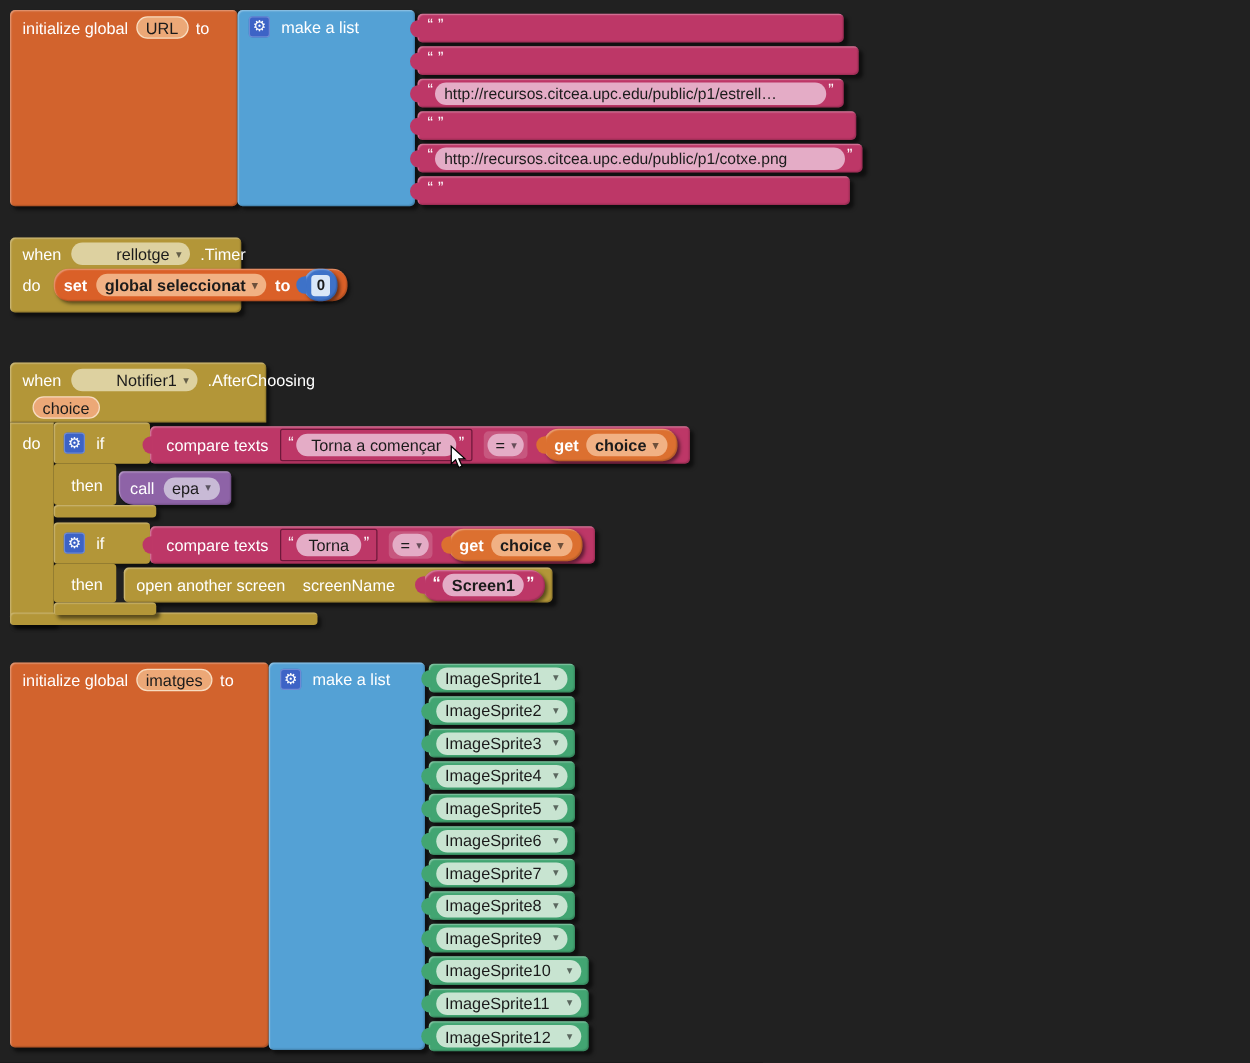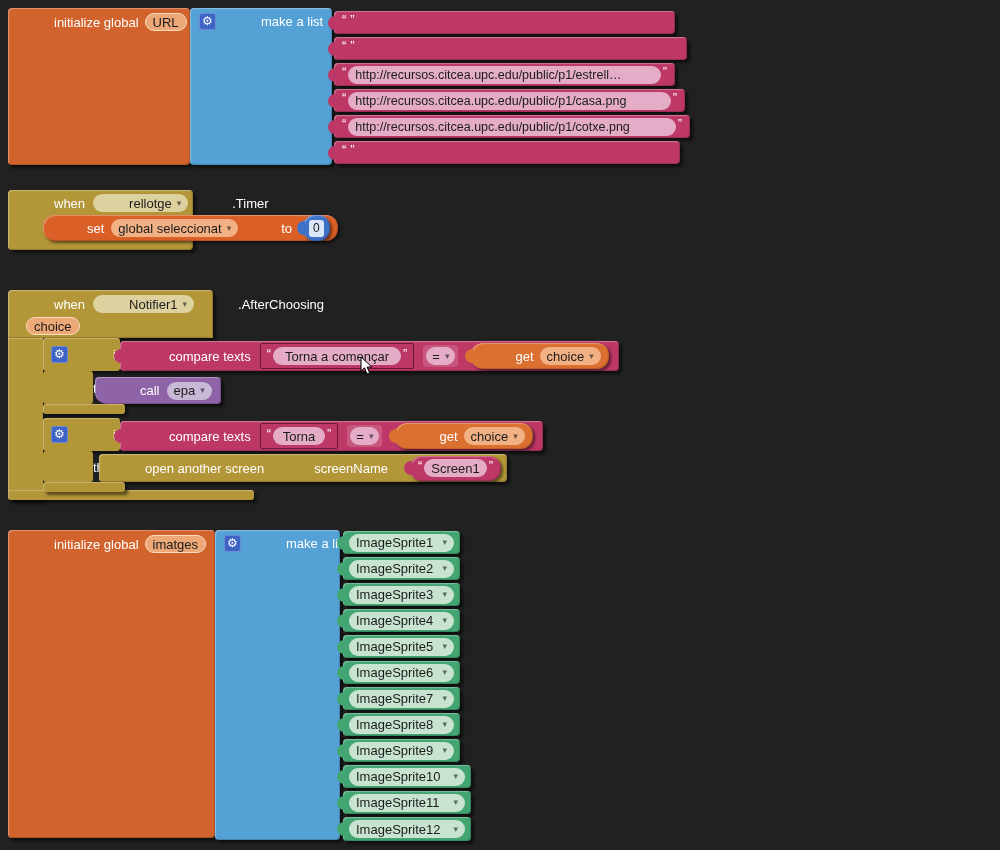--- a/index.html
+++ b/index.html
@@ -10,21 +10,21 @@
   }
   .blk{
     position:absolute; box-sizing:border-box; border-radius:4px;
     box-shadow: inset 1px 1px 1px rgba(255,255,255,.33), inset -1px -1px 1px rgba(0,0,0,.18), 3px 3px 3px rgba(0,0,0,.55);
   }
   .gpiece{
     position:absolute; box-sizing:border-box; border-radius:3px;
     box-shadow: 3px 3px 3px rgba(0,0,0,.5), inset 1px 1px 1px rgba(255,255,255,.28);
   }
   .row{display:flex; align-items:center; white-space:nowrap;}
-  .lbl{color:#fff; white-space:nowrap;margin-left:36px;}
+  .lbl{color:#fff; white-space:nowrap;}
   .pill{
     display:inline-flex; align-items:center; box-sizing:border-box;
     border-radius:10px; padding:0 7px; height:18px; color:#1b1b1b; white-space:nowrap;
   }
   .arr{font-size:9px; margin-left:5px; color:rgba(0,0,0,.55); line-height:1;}
   .q{color:#fff; font-size:13px; line-height:1; position:relative; top:-3px; margin:0 2px; flex:0 0 auto;}
   
   .c-orange{background:#d2632d;}
   .c-orangeset{background:#da6028;}
   .c-orangeget{background:#dc7030; border-radius:4px;}
@@ -50,20 +50,21 @@
   }
   
   .vtab::before{
     content:""; position:absolute; left:-6px; top:50%; transform:translateY(-50%);
     width:8px; height:14px; border-radius:7px 0 0 7px; background:inherit;
   }
   .inlineblk{
     position:relative; display:inline-flex; align-items:center; box-sizing:border-box;
     border-radius:12px;
     box-shadow: inset 1px 1px 1px rgba(255,255,255,.33), inset -1px -1px 1px rgba(0,0,0,.18), 2px 2px 3px rgba(0,0,0,.5);
+    font-weight: bold;
   }
   .socket{
     display:inline-flex; align-items:center; box-sizing:border-box;
     height:26px; padding:0 4px; border:1px solid rgba(45,0,22,.55); border-radius:2px;
   }
   .ddwrap{
     display:inline-flex; align-items:center; background:rgba(255,255,255,.16);
     border-radius:4px; padding:2px 3px;
   }
   .urlrow .pill{font-size:12.5px; flex:1 1 auto;}
@@ -98,21 +99,20 @@
     <span class="q">“</span>
     <span class="q">”</span>
   </div>
   <div class="blk c-pink vtab row urlrow" style="left:334px; top:63px; width:341px; height:23px; padding:0 6px;">
     <span class="q">“</span>
     <span class="pill p-pinklight">http://recursos.citcea.upc.edu/public/p1/estrell…</span>
     <span class="q">”</span>
   </div>
   <div class="blk c-pink vtab row urlrow" style="left:334px; top:89px; width:351px; height:23px; padding:0 6px;">
     <span class="q">“</span>
-    <span class="pill p-pinklight">http://recursos.citcea.upc.edu/public/p1/casa.png</span>
     <span class="q">”</span>
   </div>
   <div class="blk c-pink vtab row urlrow" style="left:334px; top:115px; width:356px; height:23px; padding:0 6px;">
     <span class="q">“</span>
     <span class="pill p-pinklight">http://recursos.citcea.upc.edu/public/p1/cotxe.png</span>
     <span class="q">”</span>
   </div>
   <div class="blk c-pink vtab row urlrow" style="left:334px; top:141px; width:346px; height:23px; padding:0 6px;">
     <span class="q">“</span>
     <span class="q">”</span>

